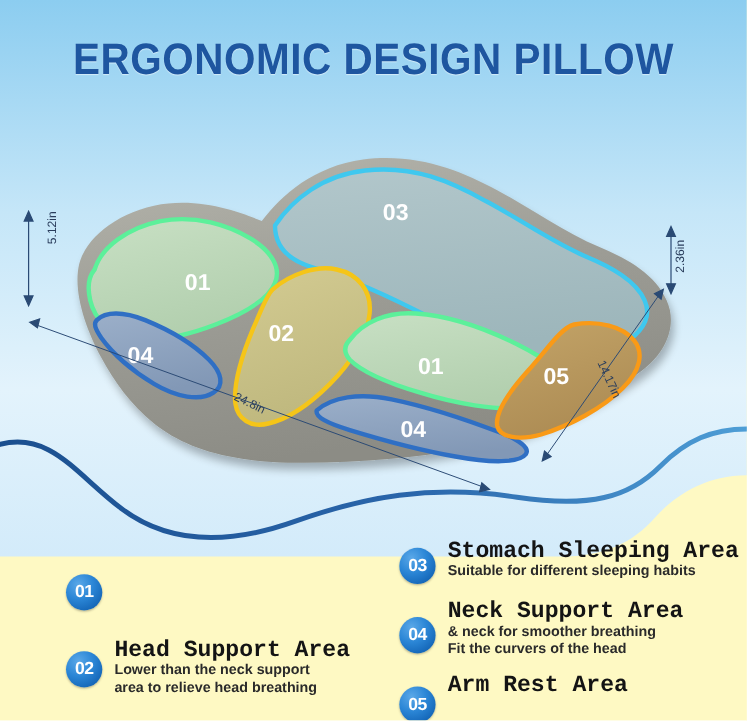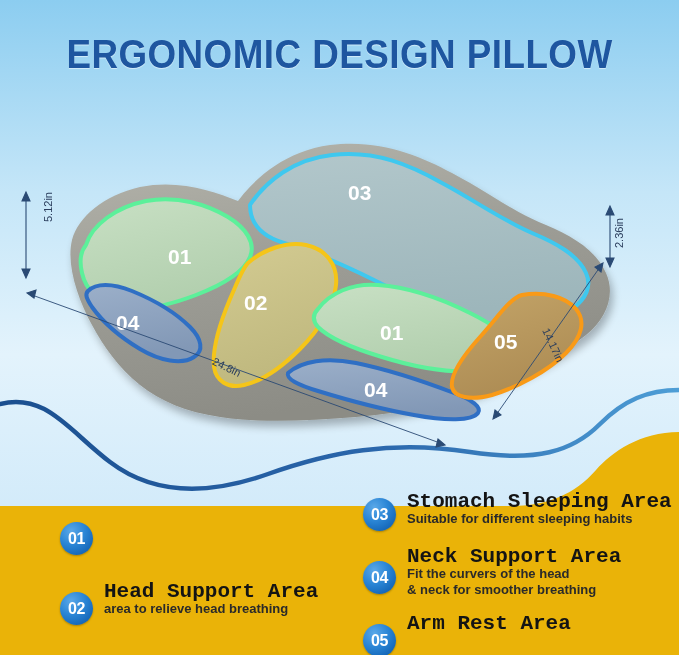--- a/index.html
+++ b/index.html
@@ -9,21 +9,21 @@
     background: #ffffff;
   }
   body {
     font-family: "Liberation Sans", sans-serif;
   }
   #page {
     position: relative;
     width: 679px;
     height: 655px;
     overflow: hidden;
-    background: #eab308;
+    background: #fef9c3;
   }
 
   
   #bg-wave-layer {
     position: absolute;
     left: 0; top: 0;
     width: 679px; height: 520px;
   }
 
   
@@ -324,20 +324,21 @@
 
       <div class="legend-item" style="margin-top:24px;">
         <div class="badge" style="top:6px;">01</div>
       </div>
 
       <div class="legend-item" style="margin-top:36px;">
         <div class="badge" style="top:10px;">02</div>
         <div class="legend-text">
           <div class="legend-title">Head Support Area</div>
           <div class="legend-desc">
+            <span>Lower than the neck support</span>
             <span>area to relieve head breathing</span>
           </div>
         </div>
       </div>
 
     </div>
 
     <div class="legend-col" id="legend-col-right">
 
       <div class="legend-item" style="margin-top:0px;">
@@ -348,22 +349,22 @@
             <span>Suitable for different sleeping habits</span>
           </div>
         </div>
       </div>
 
       <div class="legend-item" style="margin-top:20px;">
         <div class="badge" style="top:14px;">04</div>
         <div class="legend-text">
           <div class="legend-title">Neck Support Area</div>
           <div class="legend-desc">
+            <span>&amp; neck for smoother breathing</span>
             <span>Fit the curvers of the head</span>
-            <span>&amp; neck for smoother breathing</span>
           </div>
         </div>
       </div>
 
       <div class="legend-item" style="margin-top:16px;">
         <div class="badge" style="top:10px;">05</div>
         <div class="legend-text">
           <div class="legend-title">Arm Rest Area</div>
         </div>
       </div>

